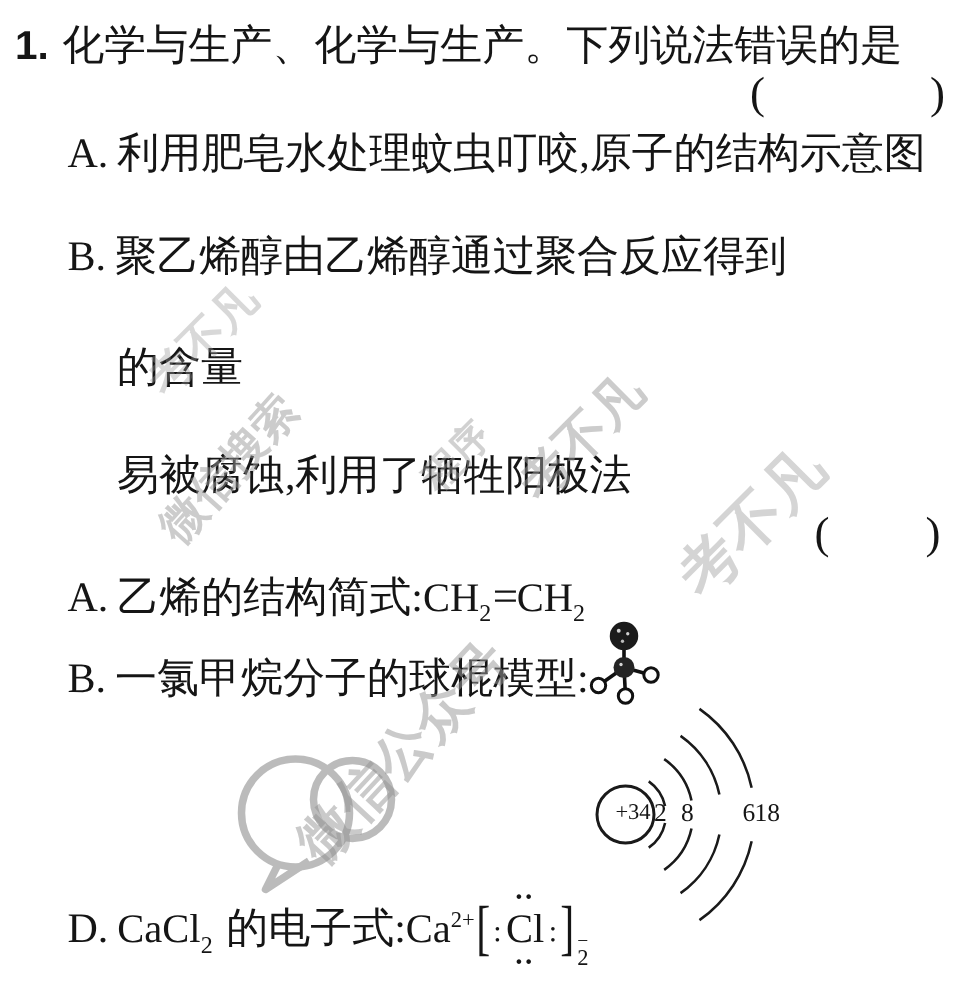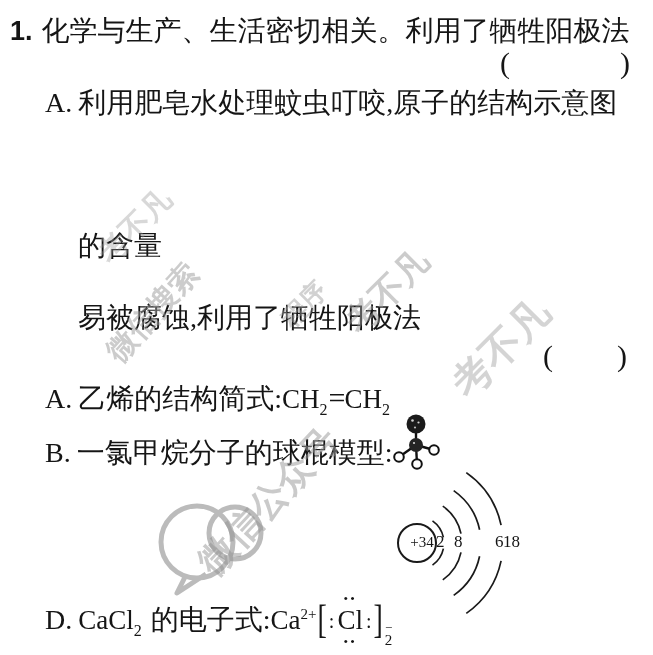--- a/index.html
+++ b/index.html
@@ -64,31 +64,34 @@
 
   <svg class="wm-logo" width="112" height="110" viewBox="0 0 112 110">
     <g fill="none" stroke="#8f8f8f" stroke-width="5" stroke-linejoin="round">
       <circle cx="45" cy="50" r="36"></circle>
       <circle cx="83" cy="41" r="26"></circle>
       <path d="M34 83 L25 101 L54 82"></path>
     </g>
   </svg>
 
   <div class="line" style="left:10px;top:14px;">
-    <span class="qnum">1.</span><span>化学与生产、生活密切相关。利用了牺牲阳极法</span>
+    <span class="qnum">1.</span><span>化学与生产、化学与生产。下列说法错误的是</span>
   </div>
   <div class="parens" style="left:500px;top:46px;width:130px;">
     <span>(</span>
     <span>)</span>
   </div>
 
   <div class="line" style="left:45px;top:86px;">
     <span class="optlabel">A.</span><span>利用肥皂水处理蚊虫叮咬,原子的结构示意图</span>
   </div>
 
+  <div class="line" style="left:45px;top:155px;">
+    <span class="optlabel">B.</span><span>聚乙烯醇由乙烯醇通过聚合反应得到</span>
+  </div>
 
   <div class="line indent2" style="top:229px;">
     <span>的含量</span>
   </div>
 
   <div class="line indent2" style="top:301px;">
     <span>易被腐蚀,利用了牺牲阳极法</span>
   </div>
 
   <div class="parens" style="left:543px;top:339px;width:84px;">

